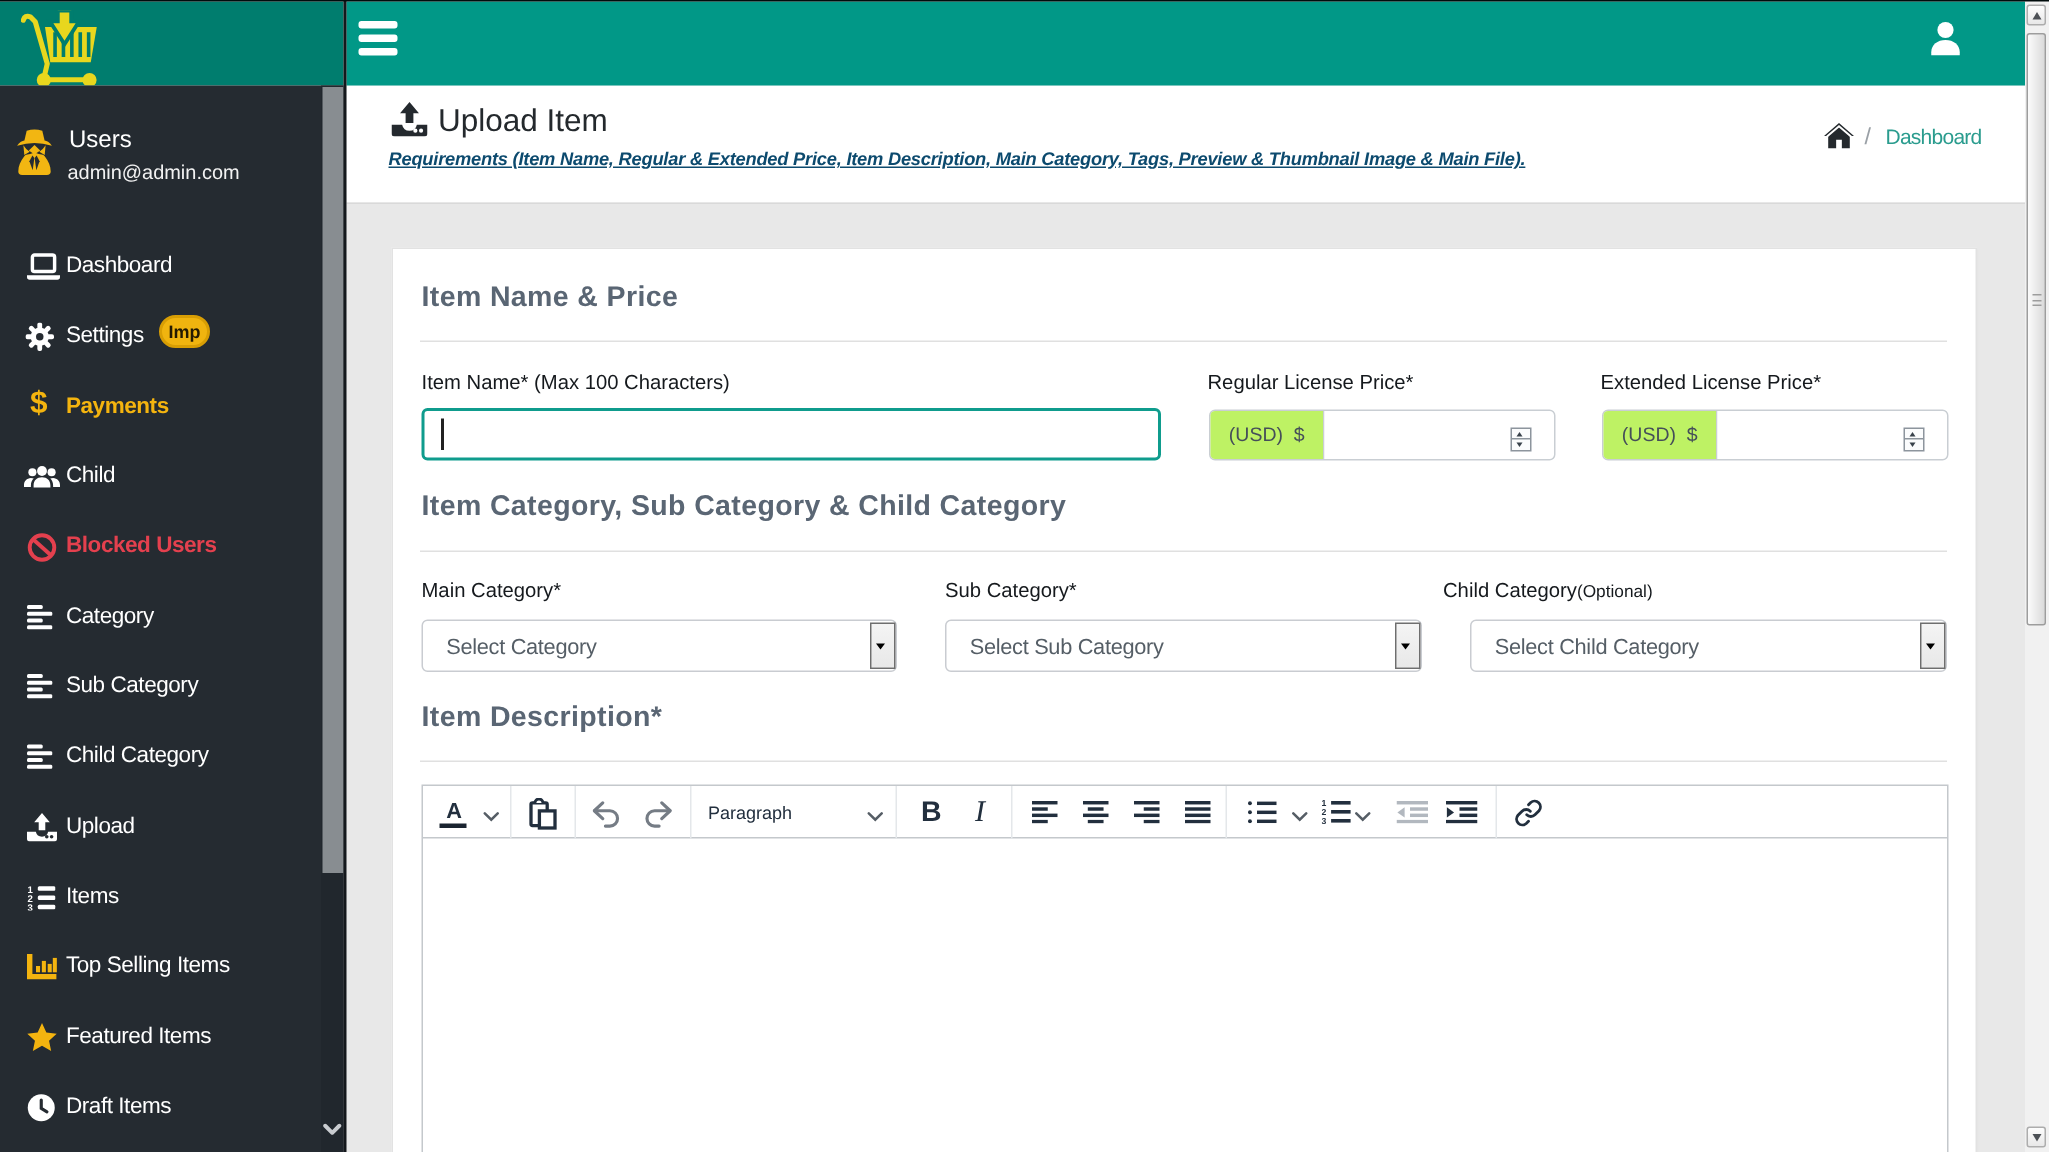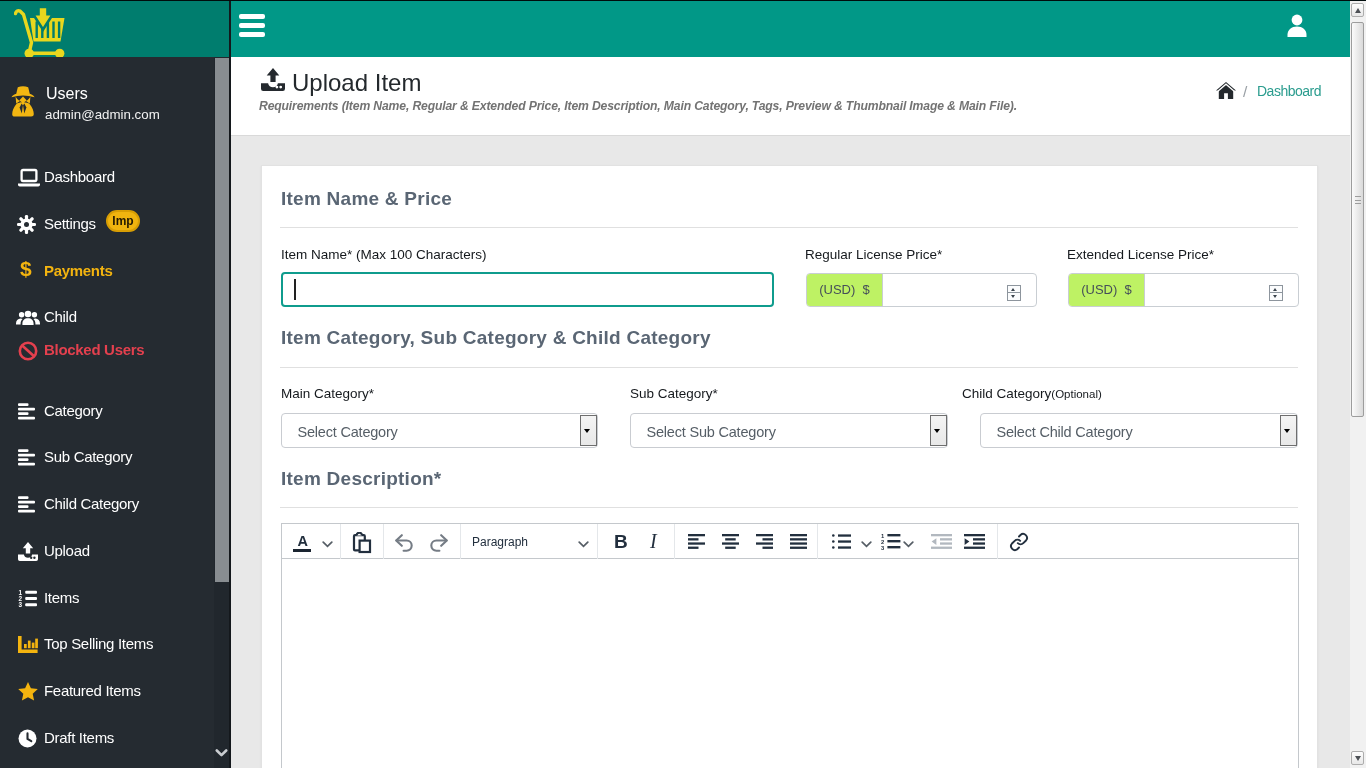--- a/index.html
+++ b/index.html
@@ -11,22 +11,22 @@
 #sidebar { position:absolute; left:0; top:57px; width:229px; height:711px; background:#252b31; z-index:12; }
 #sideborder { position:absolute; left:229px; top:0; width:2px; height:768px; background:#14181c; z-index:13; }
 #sbtrack { position:absolute; left:214px; top:0; width:15px; height:711px; background:#21272d; }
 #sbthumb { position:absolute; left:214.5px; top:1px; width:14px; height:524px; background:#888d91; }
 #sbchev { position:absolute; left:215px; top:747px; width:13px; height:13px; z-index:14; }
 
 #burger { position:absolute; left:8px; top:13px; width:26px; height:24px; }
 #burger div { position:absolute; left:0; width:26px; height:5px; background:#fff; border-radius:2px; }
 
 #headband { position:absolute; left:231px; top:57px; width:1119px; height:78px; background:#fff; z-index:5; }
-#h1t { position:absolute; left:292px; top:69px; font-size:24px; font-weight:500; letter-spacing:0.3px; color:#24292d; letter-spacing:0; z-index:6;}
-#subt { position:absolute; left:259px; top:99px; font-size:12.2px; font-style:italic; font-weight:700; letter-spacing:-0.15px; color:#737373; z-index:6; }
+#h1t { position:absolute; left:292px; top:69px; font-size:21px; font-weight:500; letter-spacing:0.3px; color:#24292d; letter-spacing:0; z-index:6;}
+#subt { position:absolute; left:259px; top:99px; font-size:12.2px; font-style:italic; font-weight:700; letter-spacing:-0.15px; color:#0c4a6e; z-index:6;text-decoration:underline; }
 #bcslash { position:absolute; left:1243px; top:83px; font-size:15.5px; color:#9aa0a6; z-index:6;}
 #bcdash { position:absolute; left:1257px; top:83px; font-size:14px; letter-spacing:-0.5px; color:#2a9c8e; z-index:6;}
 
 #card { position:absolute; left:261px; top:165px; width:1057px; height:650px; background:#fff; border:1px solid #e2e2e2; box-shadow:0 1px 2px rgba(0,0,0,.06); z-index:5; }
 .h2 { position:absolute; font-size:19px; font-weight:700; letter-spacing:0.25px; color:#5a6674; z-index:6; }
 .hr { position:absolute; left:280px; width:1018px; height:1.2px; background:#e0e0e0; z-index:6; }
 .lbl { position:absolute; font-size:13.5px; color:#15191d; z-index:6; }
 #inpname { position:absolute; left:281px; top:272px; width:493px; height:35px; border:2px solid #0f9c8d; border-radius:4px; background:#fff; z-index:6; }
 #caret { position:absolute; left:294px; top:279px; width:1.5px; height:21px; background:#222; z-index:7; }
 .grp { position:absolute; top:273px; width:231px; height:34px; border:1px solid #c9ced3; border-radius:4px; background:#fff; z-index:6; }
@@ -169,21 +169,21 @@
   <svg class="ic" style="left:16px;top:4px;" width="24" height="17" viewBox="0 0 24 17" fill="#fff">
     <circle cx="5.6" cy="4.8" r="2.7"></circle>
       <circle cx="18.4" cy="4.8" r="2.7"></circle>
       <circle cx="12" cy="4" r="3.3"></circle>
     <path d="M12 8.2 c3.4 0 5.6 2 5.6 5.4 V15 H6.4 v-1.4 c0-3.4 2.2-5.4 5.6-5.4 Z"></path>
     <path d="M4.6 8.6 c-2.8 .3-4.6 2-4.6 4.8 V14.6 h4.6 v-1 c0-1.9 .7-3.5 1.9-4.6 a5 5 0 0 0 -1.9-.4 Z"></path>
     <path d="M19.4 8.6 c2.8 .3 4.6 2 4.6 4.8 V14.6 h-4.6 v-1 c0-1.9 -.7-3.5 -1.9-4.6 a5 5 0 0 1 1.9-.4 Z"></path>
   </svg>
   <span class="tx">Child</span>
 </div>
-<div class="mi" style="top:339px;">
+<div class="mi" style="top:353px;">
   <svg class="ic" style="top:2px;" width="20" height="20" viewBox="0 0 20 20">
       <circle cx="10" cy="10" r="8.2" fill="none" stroke="#e4404e" stroke-width="2.6"></circle>
       <line x1="4.4" y1="4.8" x2="15.8" y2="15" stroke="#e4404e" stroke-width="2.6"></line>
     </svg>
   <span class="tx red">Blocked Users</span>
 </div>
 <div class="mi" style="top:400px;">
   <svg class="ic" style="top:3px;" width="17" height="17" viewBox="0 0 17 17" fill="#fff">
       <rect x="0" y="0.3" width="10.5" height="2.7" rx="1"></rect>
       <rect x="0" y="4.8" width="17" height="2.7" rx="1"></rect>

